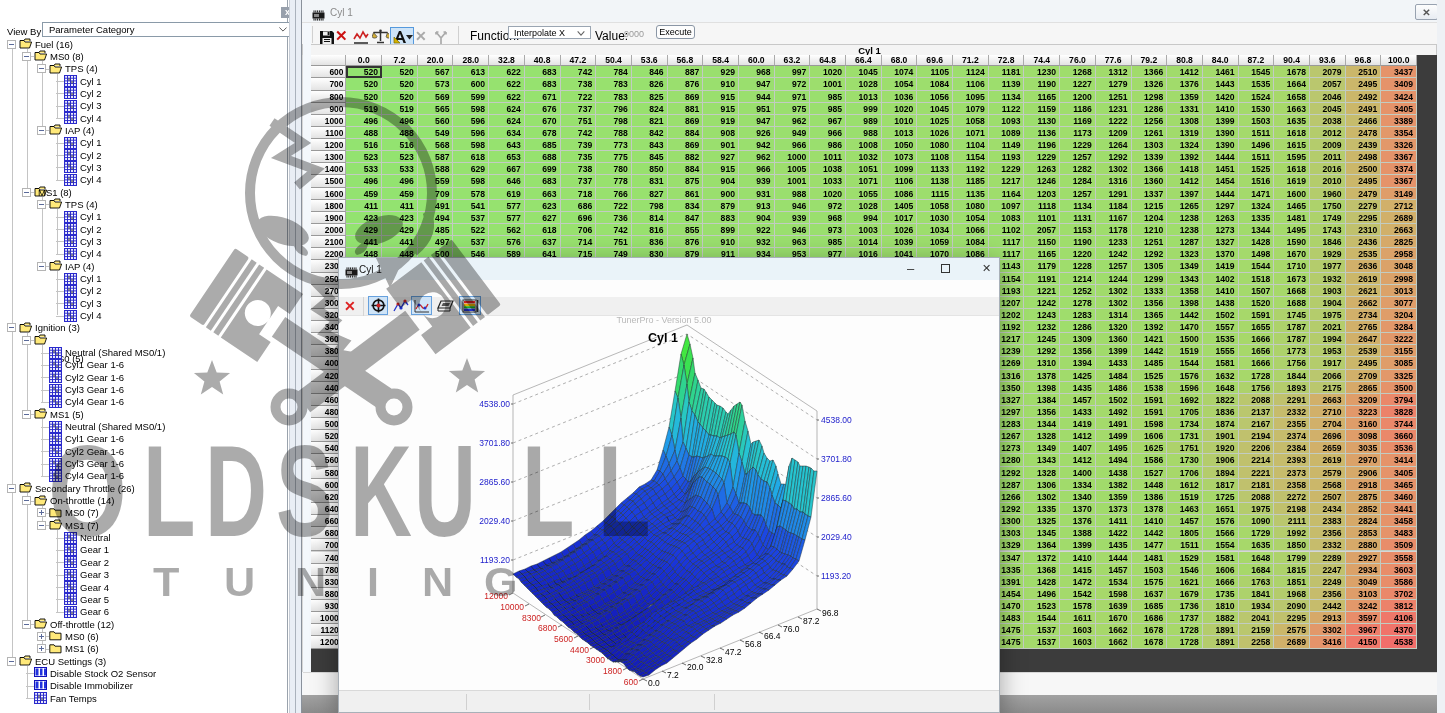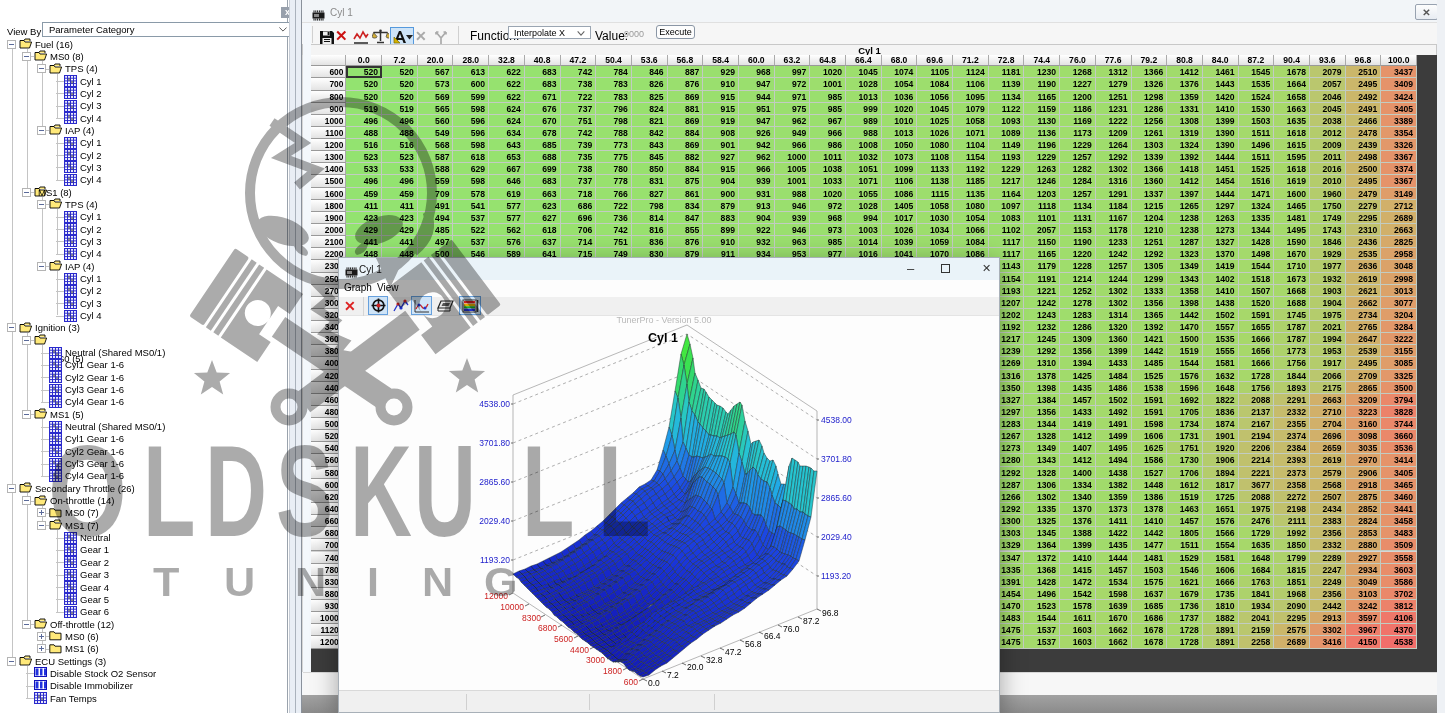--- a/index.html
+++ b/index.html
@@ -1300,21 +1300,21 @@
       <i class="g4">1045</i>
       <i class="g4">1121</i>
       <i class="g5">1202</i>
       <i class="g5">1287</i>
       <i class="g6">1306</i>
       <i class="g6">1334</i>
       <i class="g6">1382</i>
       <i class="g7">1448</i>
       <i class="g8">1612</i>
       <i class="g9">1817</i>
-      <i class="g12">3677</i>
+      <i class="g12">2181</i>
       <i class="g13">2358</i>
       <i class="g14">2568</i>
       <i class="g17">2918</i>
       <i class="g20">3465</i>
     </div>
     <div class="tr" style="top:490.85px">
       <i class="rh">6200</i>
       <i class="g1">661</i>
       <i class="g1">660</i>
       <i class="g1">656</i>
@@ -1399,21 +1399,21 @@
       <i class="g4">1093</i>
       <i class="g5">1154</i>
       <i class="g5">1222</i>
       <i class="g6">1300</i>
       <i class="g6">1325</i>
       <i class="g6">1376</i>
       <i class="g6">1411</i>
       <i class="g6">1410</i>
       <i class="g7">1457</i>
       <i class="g7">1576</i>
-      <i class="g9">2476</i>
+      <i class="g9">1090</i>
       <i class="g11">2111</i>
       <i class="g13">2383</i>
       <i class="g16">2824</i>
       <i class="g20">3458</i>
     </div>
     <div class="tr" style="top:527.24px">
       <i class="rh">6800</i>
       <i class="g2">714</i>
       <i class="g2">716</i>
       <i class="g2">721</i>
@@ -2359,24 +2359,20 @@
             <line x1="10.2" y1="0.4" x2="10.2" y2="2.5"></line>
             <line x1="10.2" y1="8.5" x2="10.2" y2="10.6"></line>
             <line x1="12.0" y1="0.4" x2="12.0" y2="2.5"></line>
             <line x1="12.0" y1="8.5" x2="12.0" y2="10.6"></line>
           </g>
           <rect x="3" y="4" width="5" height="3" fill="#888"></rect>
         </svg></div>
       <div style="position:absolute;left:568px;top:3px;font-size:13px;color:#333">–</div>
       <div style="position:absolute;left:602px;top:6px;width:9px;height:9px;border:1px solid #333"></div>
       <div style="position:absolute;left:643px;top:4px;font-size:11px;color:#333">✕</div>
-      <div id="fmenu">
-        <span style="left:5px">Graph</span>
-        <span style="left:38px">View</span>
-      </div>
       <div id="ftool">
         <text style="position:absolute;left:5px;top:1px;font-size:14px;font-weight:bold;color:#dd2222;font-family:'Liberation Sans'">✕</text>
         <div style="position:absolute;left:24px;top:0px;width:1px;height:19px;background:#d5d5d5"></div>
         <div style="position:absolute;left:29px;top:-1px;width:20px;height:19px;background:#cfe4f7;border:1px solid #66a0dd"></div>
         <svg width="15" height="15" viewBox="0 0 15 15" style="position:absolute;left:32px;top:1px">
           <circle cx="7.5" cy="7.5" r="5.4" fill="none" stroke="#111" stroke-width="1.6"></circle>
           <path d="M7.5 0.5 V14.5 M0.5 7.5 H14.5" stroke="#111" stroke-width="1.6"></path>
           <circle cx="7.5" cy="7.5" r="2" fill="#cc2222"></circle>
         </svg>
         <svg width="16" height="14" viewBox="0 0 16 14" style="position:absolute;left:54px;top:2px">

